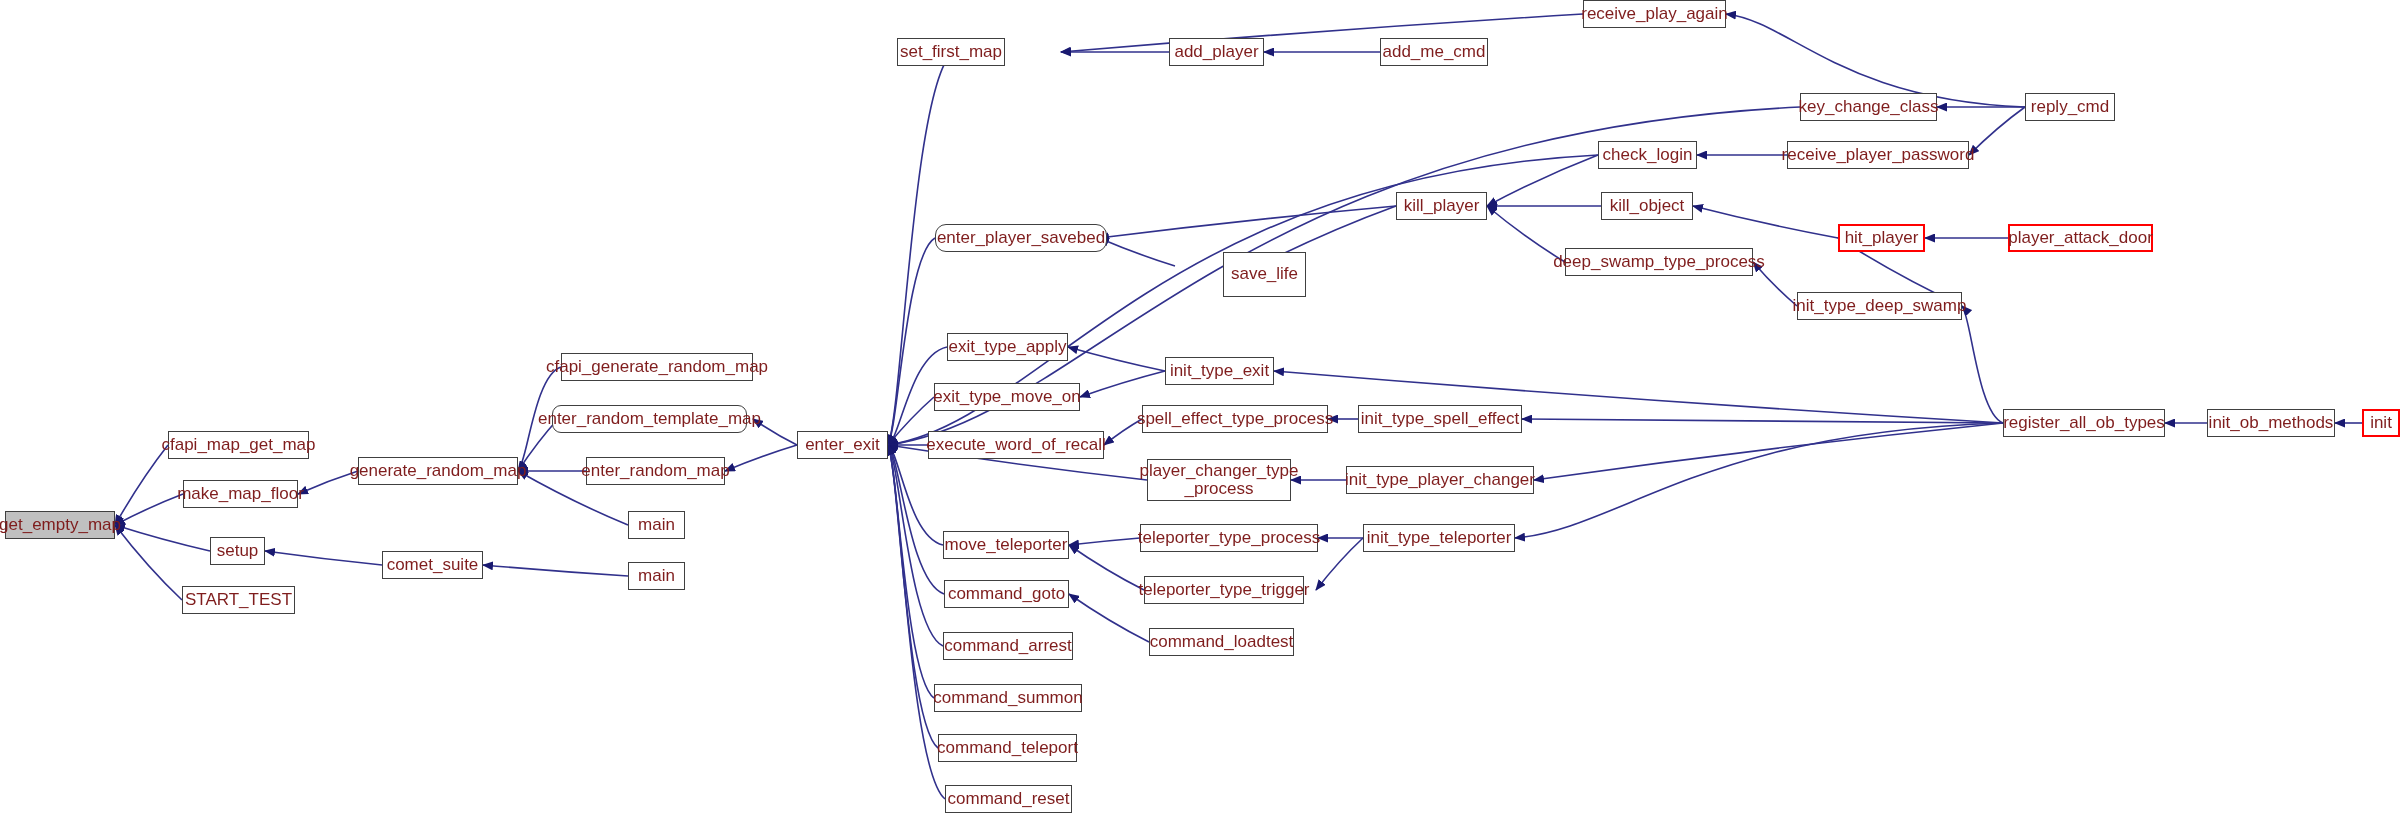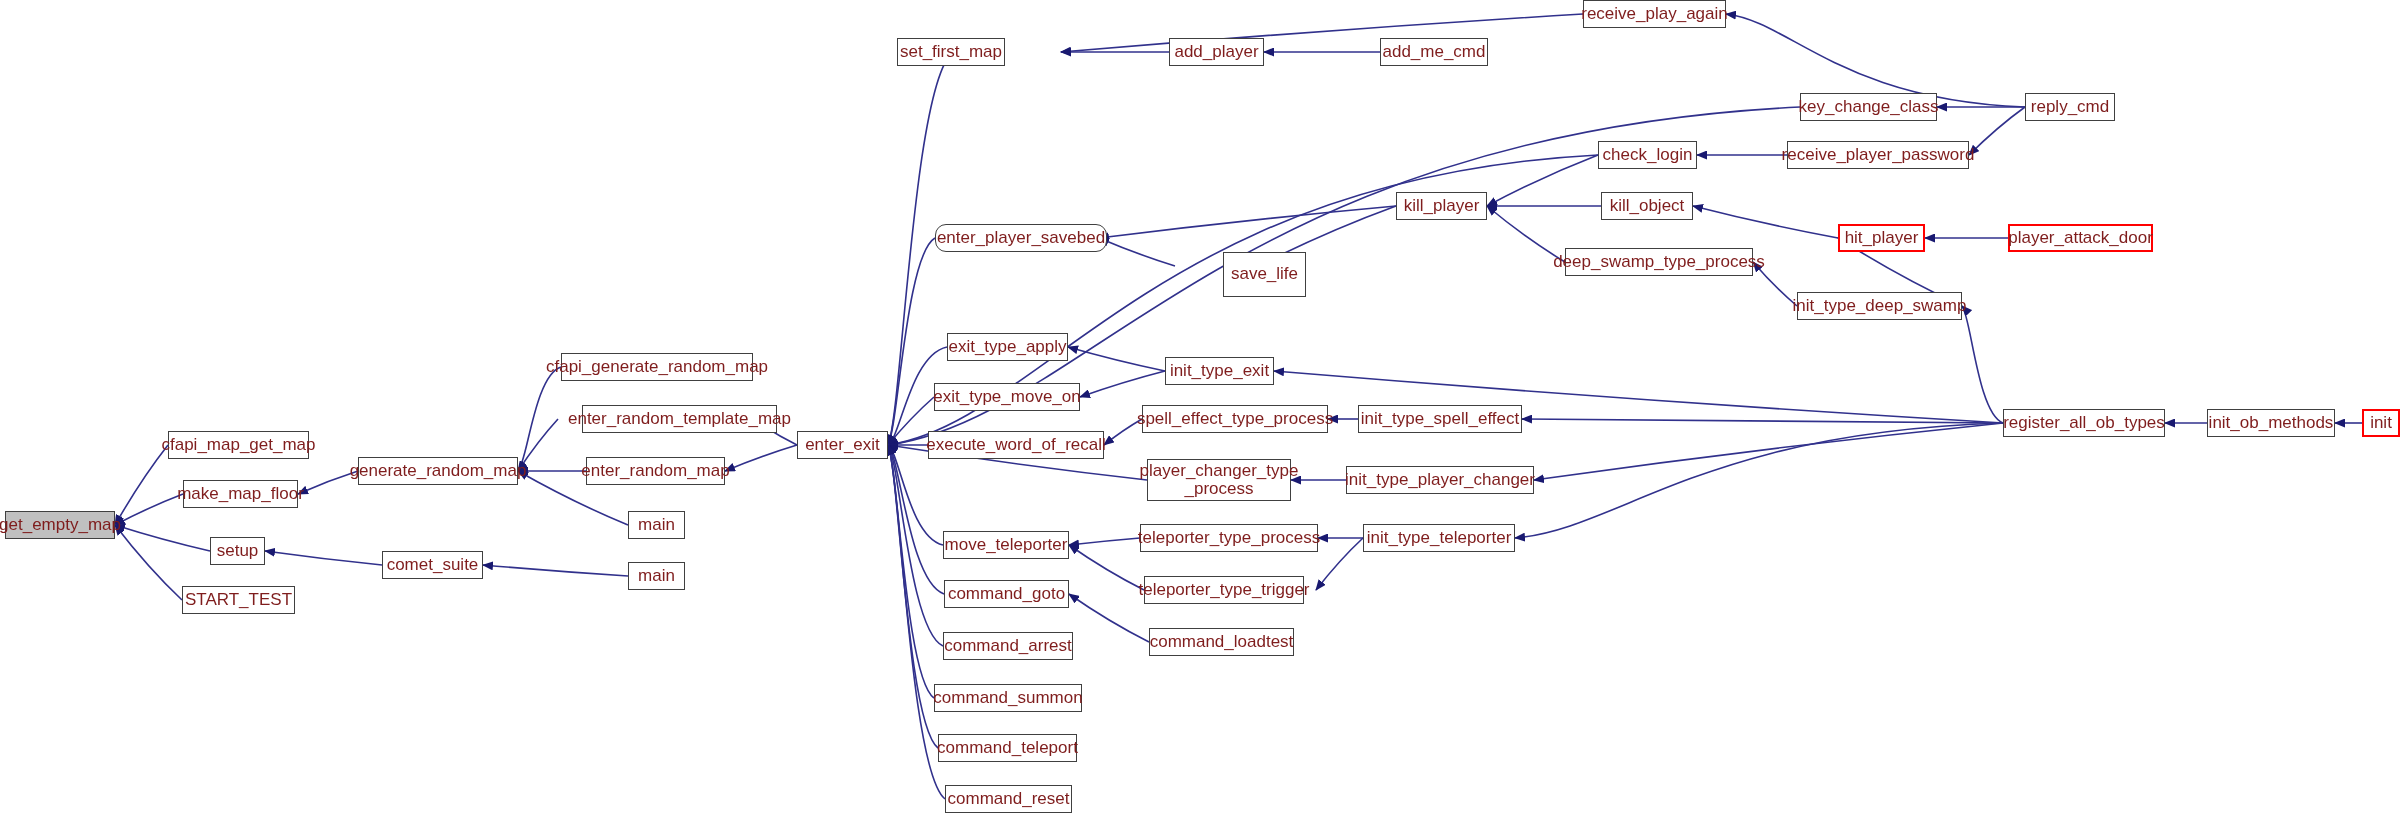--- a/index.html
+++ b/index.html
@@ -90,21 +90,21 @@
   <div id="node-layer">
       <div class="node gray" style="left: 5px; top: 511px; width: 110px; height: 28px;">get_empty_map</div>
       <div class="node" style="left: 168px; top: 431px; width: 141px; height: 28px;">cfapi_map_get_map</div>
       <div class="node" style="left: 183px; top: 480px; width: 115px; height: 28px;">make_map_floor</div>
       <div class="node" style="left: 210px; top: 537px; width: 55px; height: 28px;">setup</div>
       <div class="node" style="left: 182px; top: 586px; width: 113px; height: 28px;">START_TEST</div>
       <div class="node" style="left: 382px; top: 551px; width: 101px; height: 28px;">comet_suite</div>
       <div class="node" style="left: 628px; top: 562px; width: 57px; height: 28px;">main</div>
       <div class="node" style="left: 358px; top: 457px; width: 160px; height: 28px;">generate_random_map</div>
       <div class="node" style="left: 561px; top: 353px; width: 192px; height: 28px;">cfapi_generate_random_map</div>
-      <div class="node" style="left: 582px; top: 405px; width: 195px; height: 28px;">enter_random_template_map</div>
+      <div class="node" style="left: 552px; top: 405px; width: 195px; height: 28px; border-radius: 9px;">enter_random_template_map</div>
       <div class="node" style="left: 586px; top: 457px; width: 139px; height: 28px;">enter_random_map</div>
       <div class="node" style="left: 628px; top: 511px; width: 57px; height: 28px;">main</div>
       <div class="node" style="left: 797px; top: 431px; width: 91px; height: 28px;">enter_exit</div>
       <div class="node" style="left: 897px; top: 38px; width: 108px; height: 28px;">set_first_map</div>
       <div class="node" style="left: 1169px; top: 38px; width: 95px; height: 28px;">add_player</div>
       <div class="node" style="left: 1380px; top: 38px; width: 108px; height: 28px;">add_me_cmd</div>
       <div class="node" style="left: 1583px; top: 0px; width: 143px; height: 28px;">receive_play_again</div>
       <div class="node" style="left: 1800px; top: 93px; width: 137px; height: 28px;">key_change_class</div>
       <div class="node" style="left: 2025px; top: 93px; width: 90px; height: 28px;">reply_cmd</div>
       <div class="node" style="left: 1598px; top: 141px; width: 99px; height: 28px;">check_login</div>

